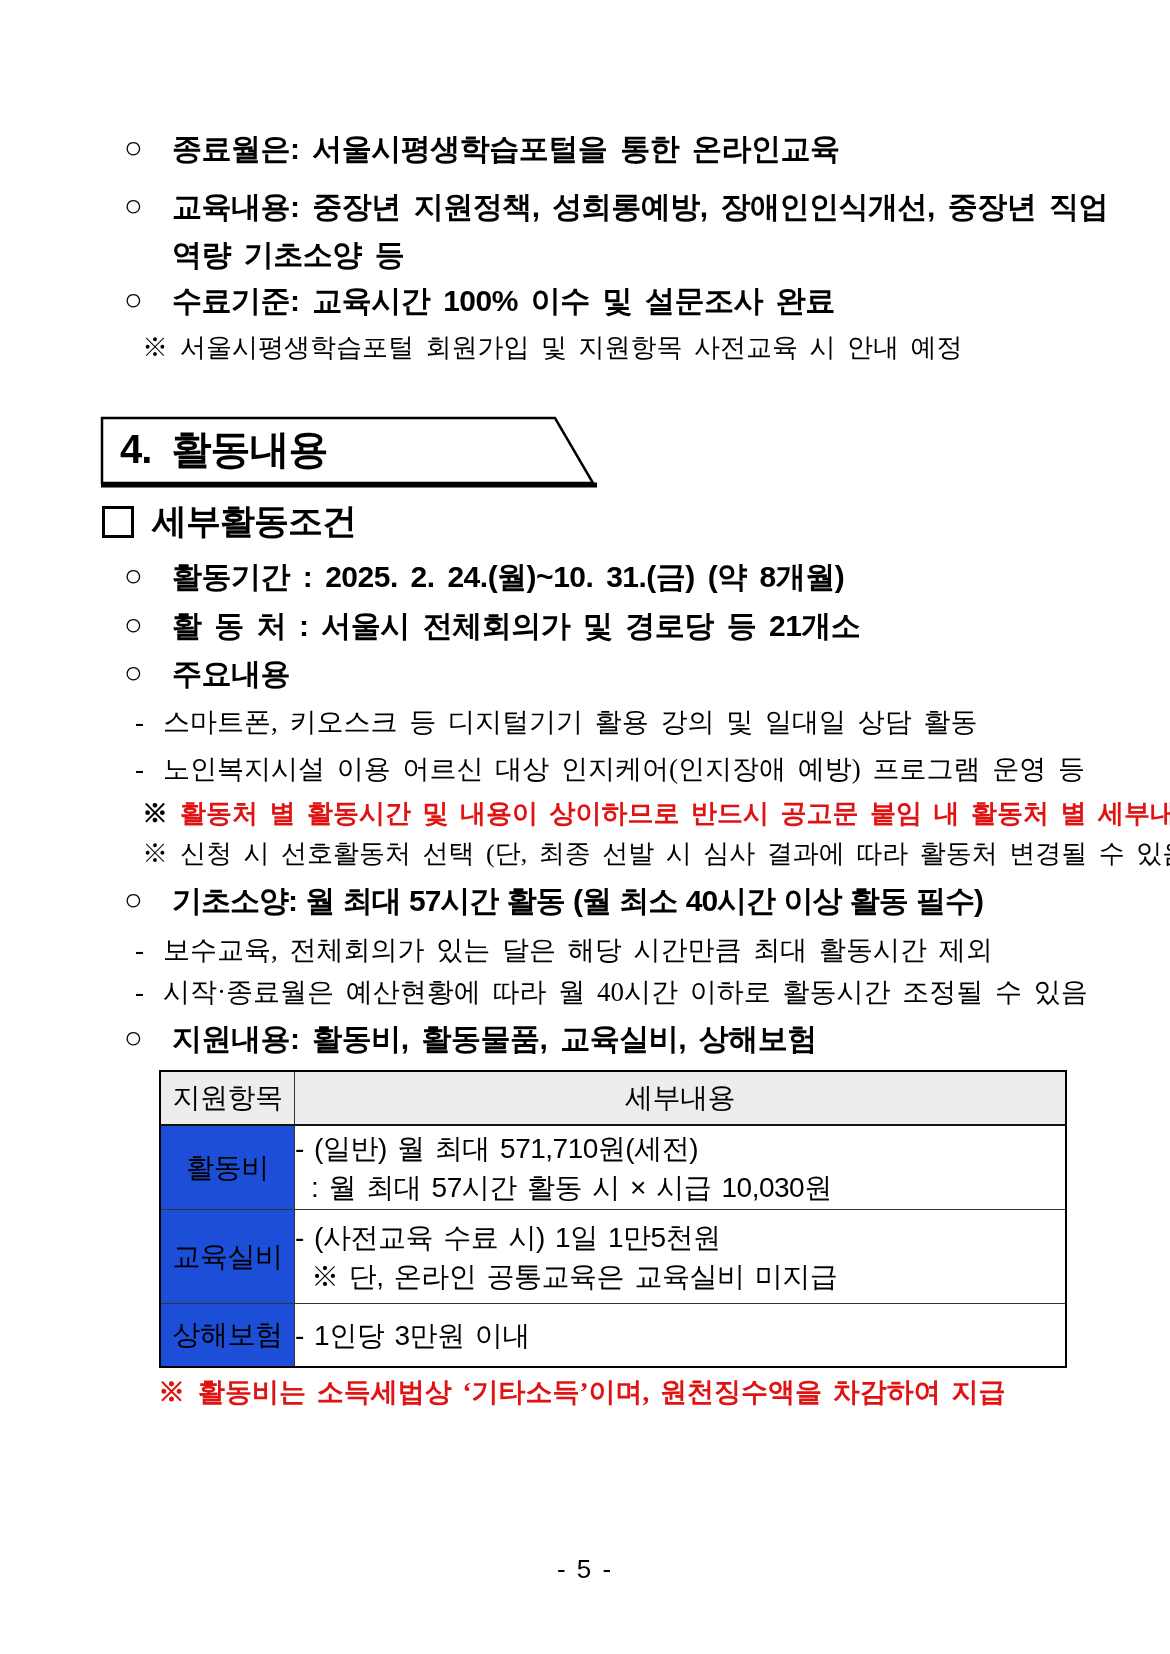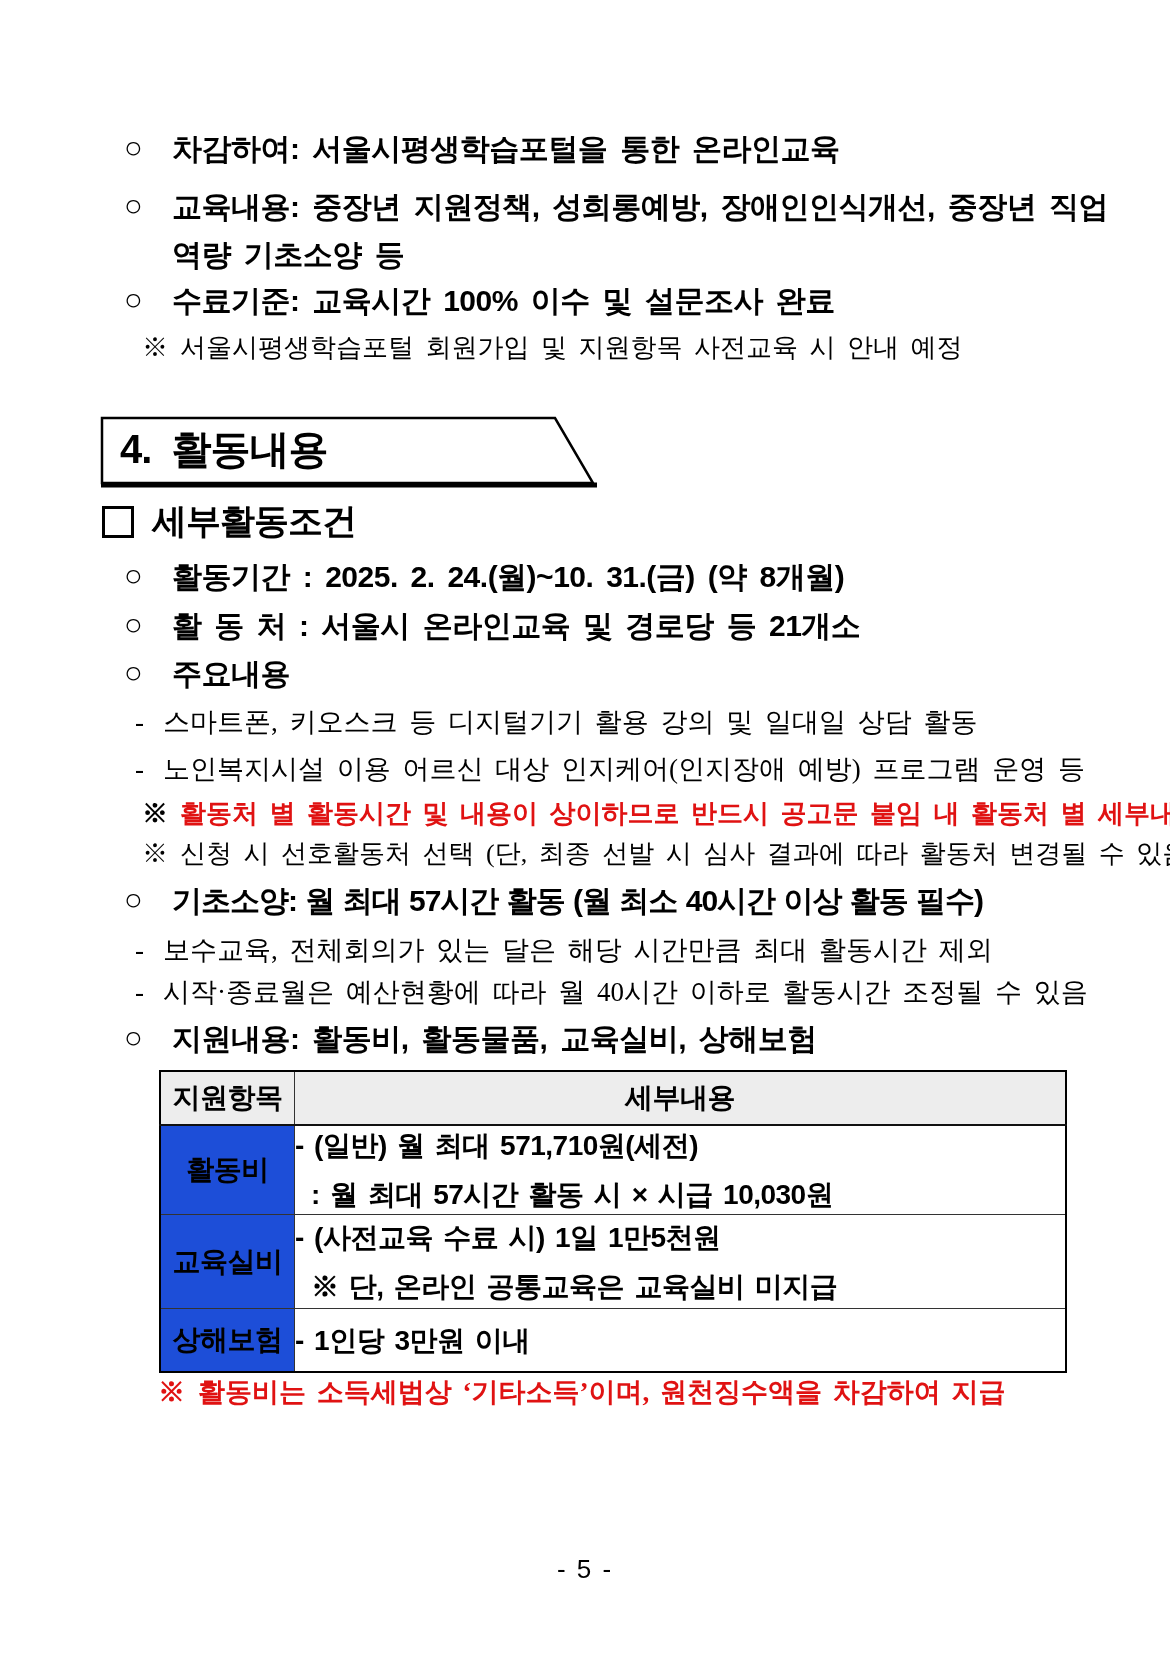--- a/index.html
+++ b/index.html
@@ -49,40 +49,40 @@
   table.support{
     position:absolute;left:159px;top:1070px;
     width:908px;border-collapse:collapse;table-layout:fixed;
     font-size:28px;letter-spacing:-0.5px;
   }
   table.support td{border:1.6px solid #333;vertical-align:middle;padding:0;}
   table.support tr.head td{background:#ededed;text-align:center;height:52px;border-bottom:2.2px solid #111;}
   table.support td.item{background:#1d4ed8;text-align:center;width:133px;}
   table.support td.detail{padding-left:0;word-spacing:3px;}
   table.support td.detail .l{line-height:39px;}
-  table.support td.detail .l2{padding-left:16px;margin-top:10px;}
-  table.support{border:2.5px solid #000;font-weight:bold;}
+  table.support td.detail .l2{padding-left:16px;}
+  table.support{border:2.5px solid #000;}
   table.support td{border-color:#333;}
   tr.r1 td{height:83px;}
   tr.r2 td{height:93px;}
   tr.r3 td{height:62px;}
   
   .footnote{left:158px;font-family:"Liberation Serif", serif;font-size:27px;font-weight:700;color:#e01212;word-spacing:4px;}
   .footnote .blt{width:40px;}
   
   .pagenum{position:absolute;left:0;top:1554px;width:100%;text-align:center;font-size:26px;letter-spacing:2px;}
 </style>
 </head>
 <body>
 
 <div class="page">
 
   <div class="line hline" style="top:130px">
     <span class="blt">○</span>
-    <span class="txt">차감하여: 서울시평생학습포털을 통한 온라인교육</span>
+    <span class="txt">종료월은: 서울시평생학습포털을 통한 온라인교육</span>
   </div>
   <div class="line hline" style="top:188px">
     <span class="blt">○</span>
     <span class="txt">교육내용: 중장년 지원정책, 성희롱예방, 장애인인식개선, 중장년 직업</span>
   </div>
   <div class="line cont" style="top:236px">
     <span class="txt">역량 기초소양 등</span>
   </div>
   <div class="line hline" style="top:282px">
     <span class="blt">○</span>
@@ -105,21 +105,21 @@
     <span class="sq"></span>
     <span class="txt">세부활동조건</span>
   </div>
 
   <div class="line hline" style="top:558px">
     <span class="blt">○</span>
     <span class="txt">활동기간 : 2025. 2. 24.(월)~10. 31.(금) (약 8개월)</span>
   </div>
   <div class="line hline" style="top:607px">
     <span class="blt">○</span>
-    <span class="txt">활 동 처 : 서울시 온라인교육 및 경로당 등 21개소</span>
+    <span class="txt">활 동 처 : 서울시 전체회의가 및 경로당 등 21개소</span>
   </div>
   <div class="line hline" style="top:655px">
     <span class="blt">○</span>
     <span class="txt">주요내용</span>
   </div>
   <div class="line dline" style="top:706px">
     <span class="blt">-</span>
     <span class="txt">스마트폰, 키오스크 등 디지털기기 활용 강의 및 일대일 상담 활동</span>
   </div>
   <div class="line dline" style="top:753px">

